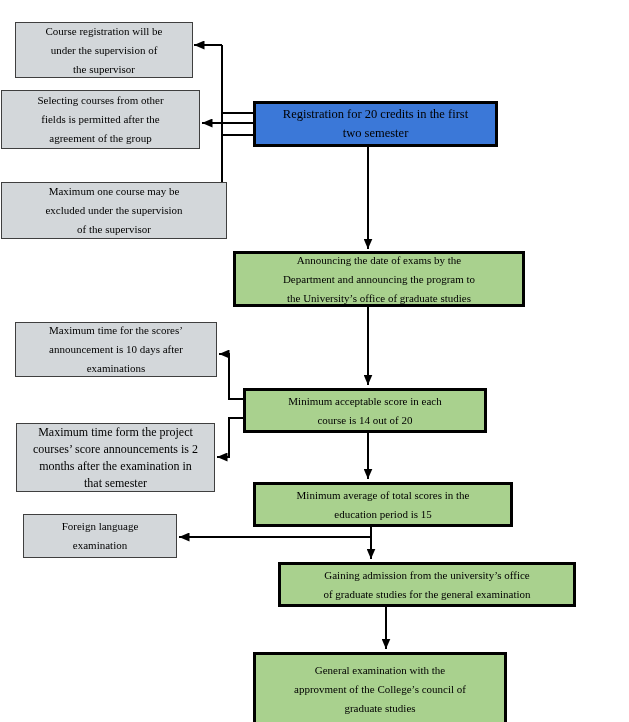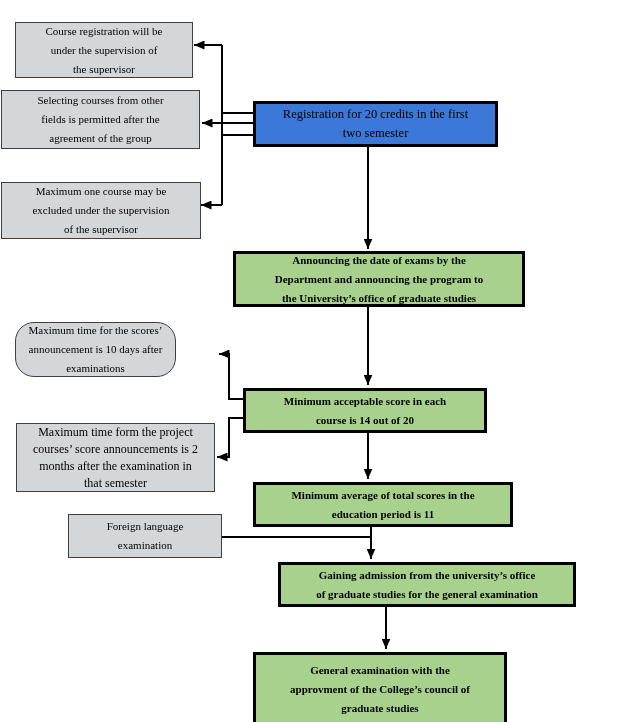--- a/index.html
+++ b/index.html
@@ -16,35 +16,34 @@
     text-align: center; white-space: pre-line; line-height: 19px; font-size: 11px;
     padding: 1px 2px;
   }
   .note {
     background: var(--note-fill, #D3D7DA);
     border: 1px solid #3f3f3f;
   }
   .step {
     background: var(--step-fill, #A9D18E);
     border: 3px solid var(--border, #000000);
-    font-weight: bold;
   }
   .start {
     background: var(--primary-fill, #3B78D8);
     border: 3px solid var(--border, #000000);
     font-size: 12.5px;
   }
   .small { font-size: 12px; line-height: 17px; text-align: center; }
   
   #note-0 { left: 15px;  top: 22px;  width: 178px; height: 56px; }
   #note-1 { left: 1px;   top: 90px;  width: 199px; height: 59px; }
-  #note-2 { left: 1px;   top: 182px; width: 200px; height: 57px; }
-  #note-3 { left: 15px;  top: 322px; width: 161px; height: 55px; border-radius: 19px; }
+  #note-2 { left: 1px;   top: 182px; width: 226px; height: 57px; }
+  #note-3 { left: 15px;  top: 322px; width: 202px; height: 55px; }
   #note-4 { left: 16px;  top: 423px; width: 199px; height: 69px; }
-  #note-5 { left: 23px;  top: 514px; width: 154px; height: 44px; margin-left: 45px; }
+  #note-5 { left: 23px;  top: 514px; width: 154px; height: 44px; }
   #start-node { left: 253px; top: 101px; width: 245px; height: 46px; }
   #step-0 { left: 233px; top: 251px; width: 292px; height: 56px; }
   #step-1 { left: 243px; top: 388px; width: 244px; height: 45px; }
   #step-2 { left: 253px; top: 482px; width: 260px; height: 45px; }
   #step-3 { left: 234px; top: 562px; width: 298px; height: 45px; margin-left: 44px; }
   #step-4 { left: 253px; top: 652px; width: 254px; height: 75px; }
 </style>
 </head>
 <body>
 
@@ -92,18 +91,18 @@
 examination</div>
 
 <div id="start-node" class="node start">Registration for 20 credits in the first
 two semester</div>
 <div id="step-0" class="node step">Announcing the date of exams by the
 Department and announcing the program to
 the University’s office of graduate studies</div>
 <div id="step-1" class="node step">Minimum acceptable score in each
 course is 14 out of 20</div>
 <div id="step-2" class="node step">Minimum average of total scores in the
-education period is 11</div>
+education period is 15</div>
 <div id="step-3" class="node step">Gaining admission from the university’s office
 of graduate studies for the general examination</div>
 <div id="step-4" class="node step">General examination with the
 approvment of the College’s council of
 graduate studies</div>
 
 </body></html>

